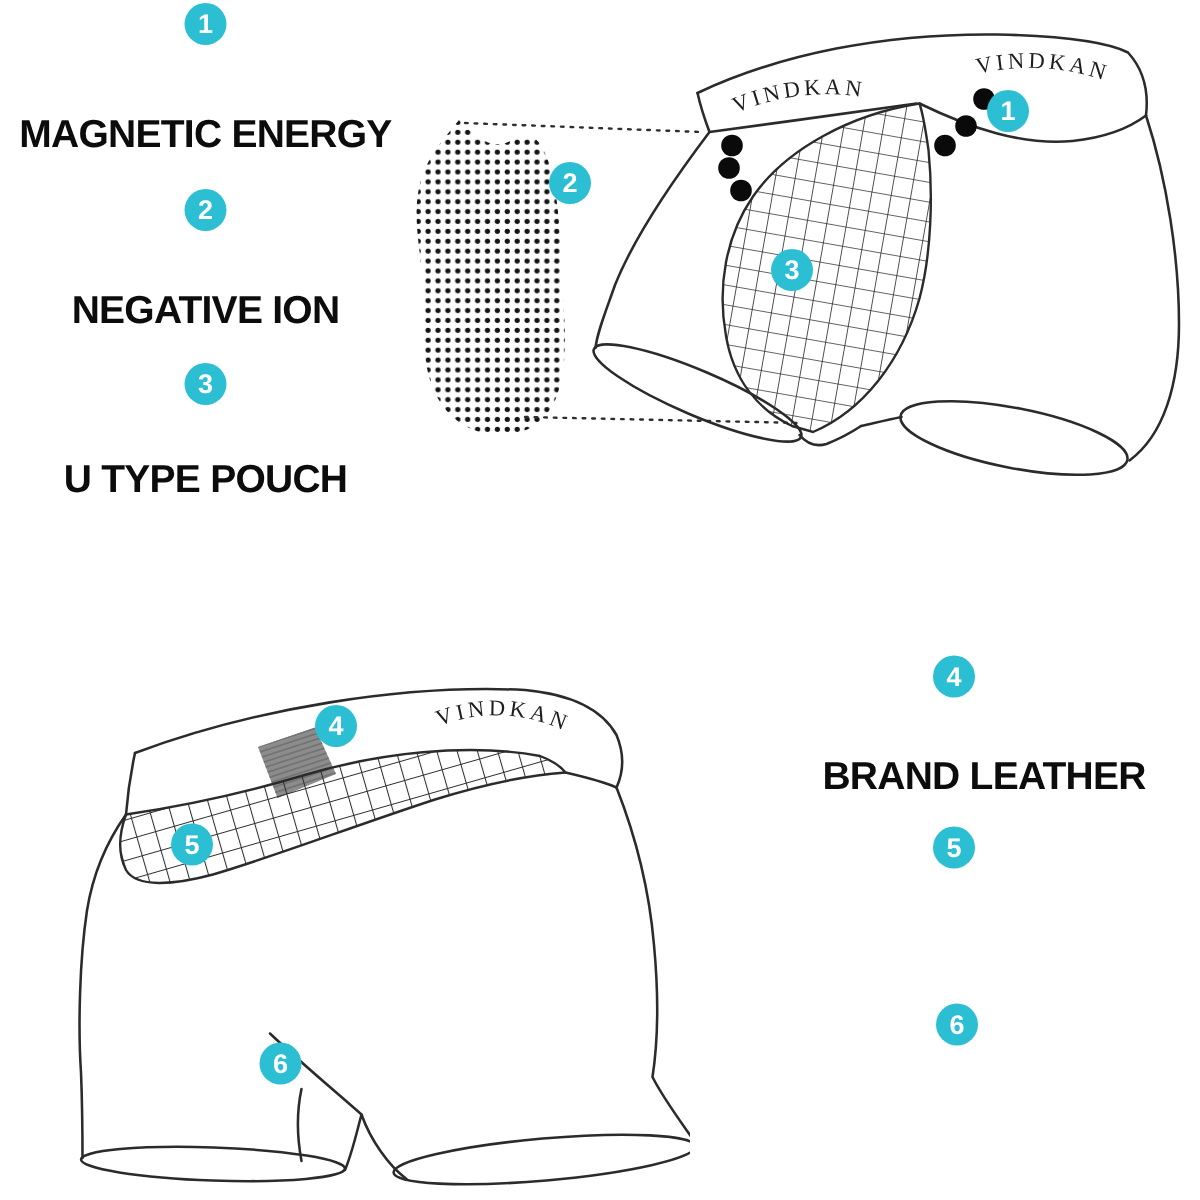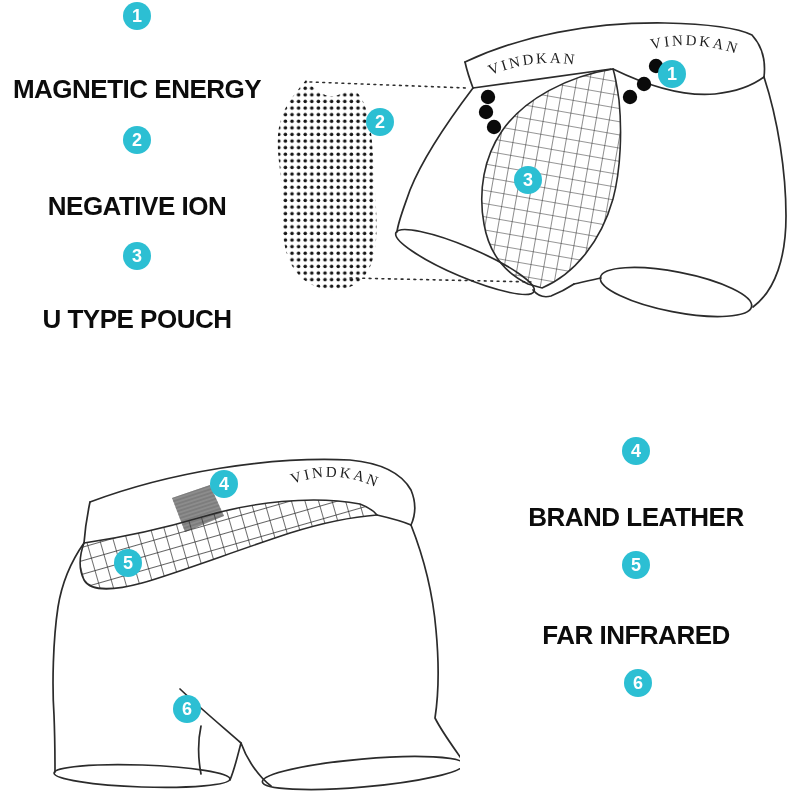--- a/index.html
+++ b/index.html
@@ -24,21 +24,21 @@
   .b-f1{left:123px;top:2px;}
   .b-f2{left:123px;top:126px;}
   .b-f3{left:123px;top:242px;}
   .l-f1{left:-3px;top:74px;}
   .l-f2{left:-3px;top:191px;}
   .l-f3{left:-3px;top:304px;}
   
   .b-f4{left:622px;top:437px;}
   .b-f5{left:622px;top:551px;}
   .b-f6{left:624px;top:669px;}
-  .l-f4{left:496px;top:502px;}
+  .l-f4{left:516px;top:502px;}
   .l-f5{left:496px;top:620px;}
   .l-f6{left:496px;top:735px;}
   
   .b-d1{left:658px;top:60px;}
   .b-d2{left:366px;top:108px;}
   .b-d3{left:514px;top:166px;}
   .b-d4{left:210px;top:470px;}
   .b-d5{left:114px;top:549px;}
   .b-d6{left:173px;top:695px;}
   .brand-text{
@@ -57,21 +57,20 @@
   <div class="badge b-f2">2</div>
   <div class="feature-label l-f2">NEGATIVE ION</div>
 
   <div class="badge b-f3">3</div>
   <div class="feature-label l-f3">U TYPE POUCH</div>
 
   <div class="badge b-f4">4</div>
   <div class="feature-label l-f4">BRAND LEATHER</div>
 
   <div class="badge b-f5">5</div>
-  <div class="feature-label l-f5">FAR INFRARED</div>
 
   <div class="badge b-f6">6</div>
 
   <svg id="top-art" class="illustration" width="530" height="320" viewBox="0 0 530 320">
     <defs>
       <pattern id="dotsP" width="6.6" height="6.6" patternUnits="userSpaceOnUse">
         <circle cx="2.2" cy="2.2" r="1.75" fill="#141414"></circle>
       </pattern>
       <pattern id="meshT" width="13" height="13" patternUnits="userSpaceOnUse" patternTransform="rotate(10)">
         <path d="M0 0H13M0 0V13" stroke="#2e2e2e" stroke-width="1.1" fill="none"></path>

